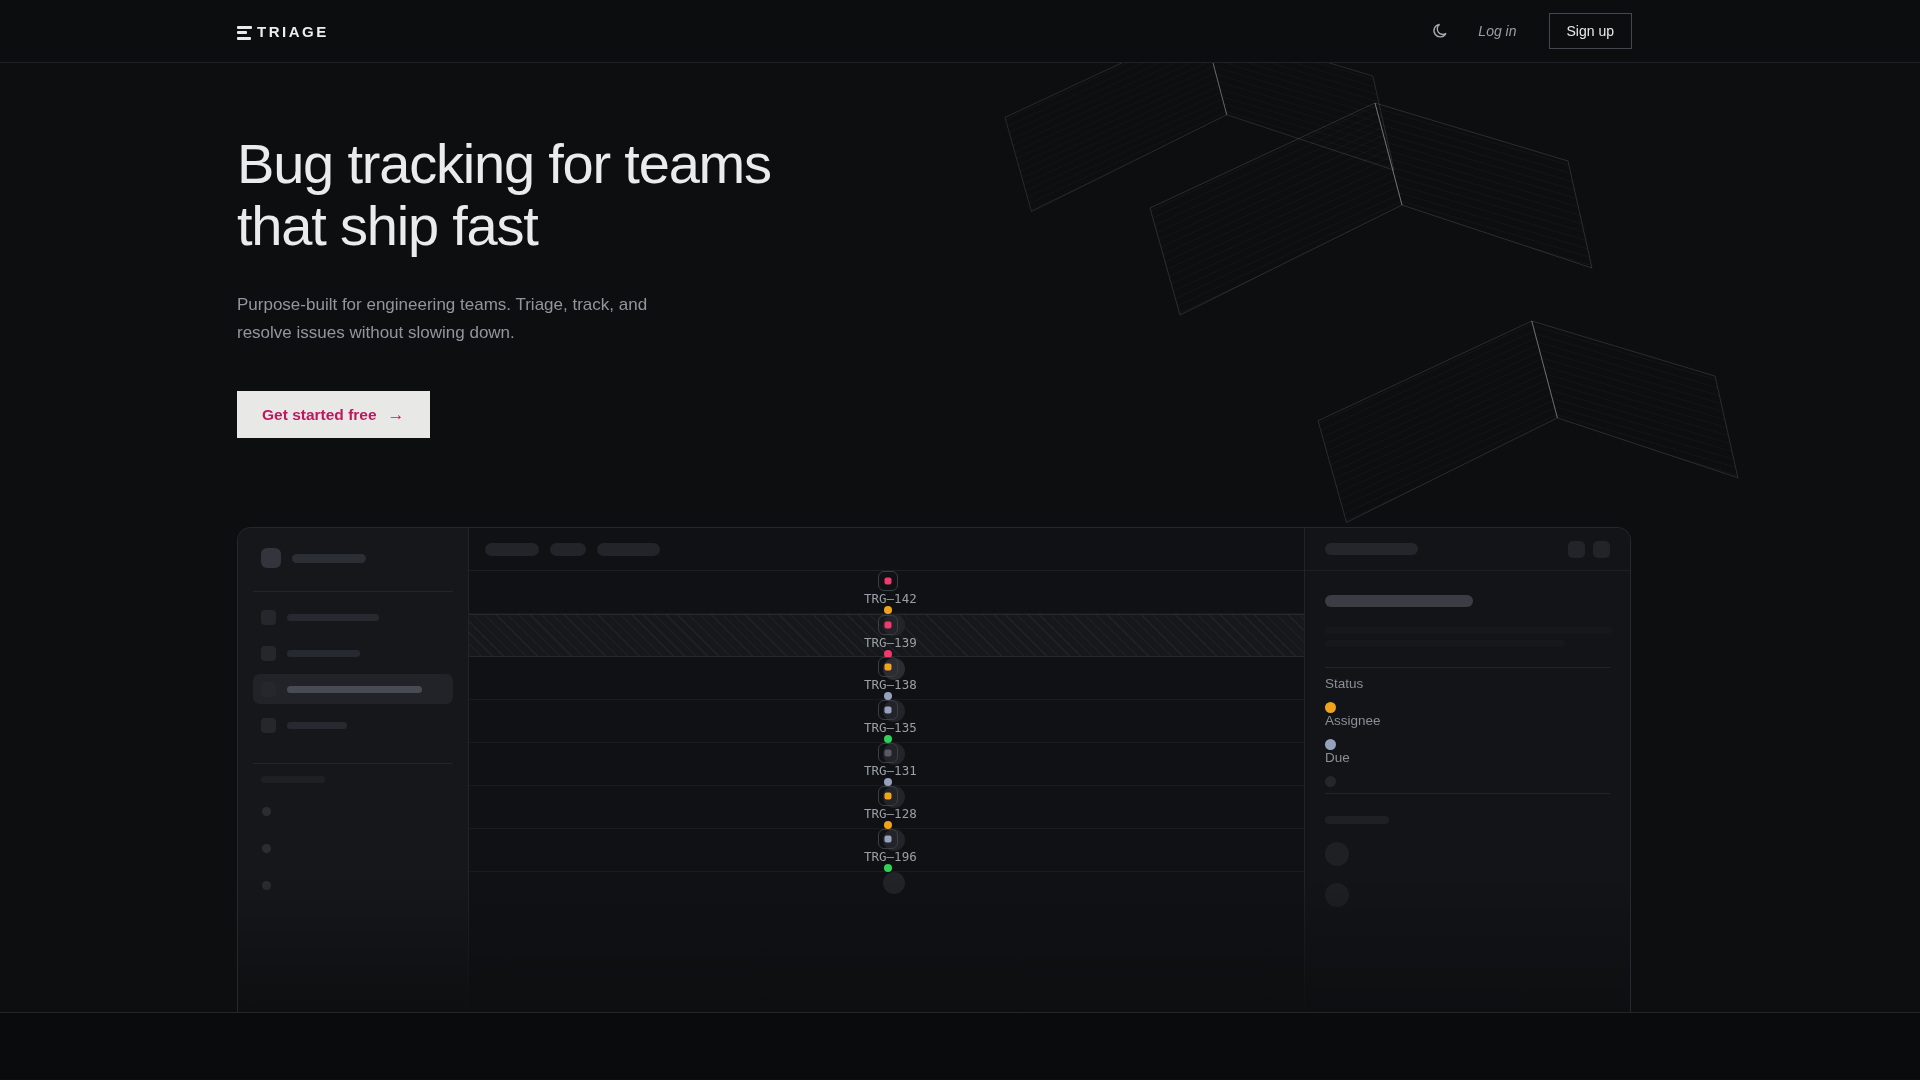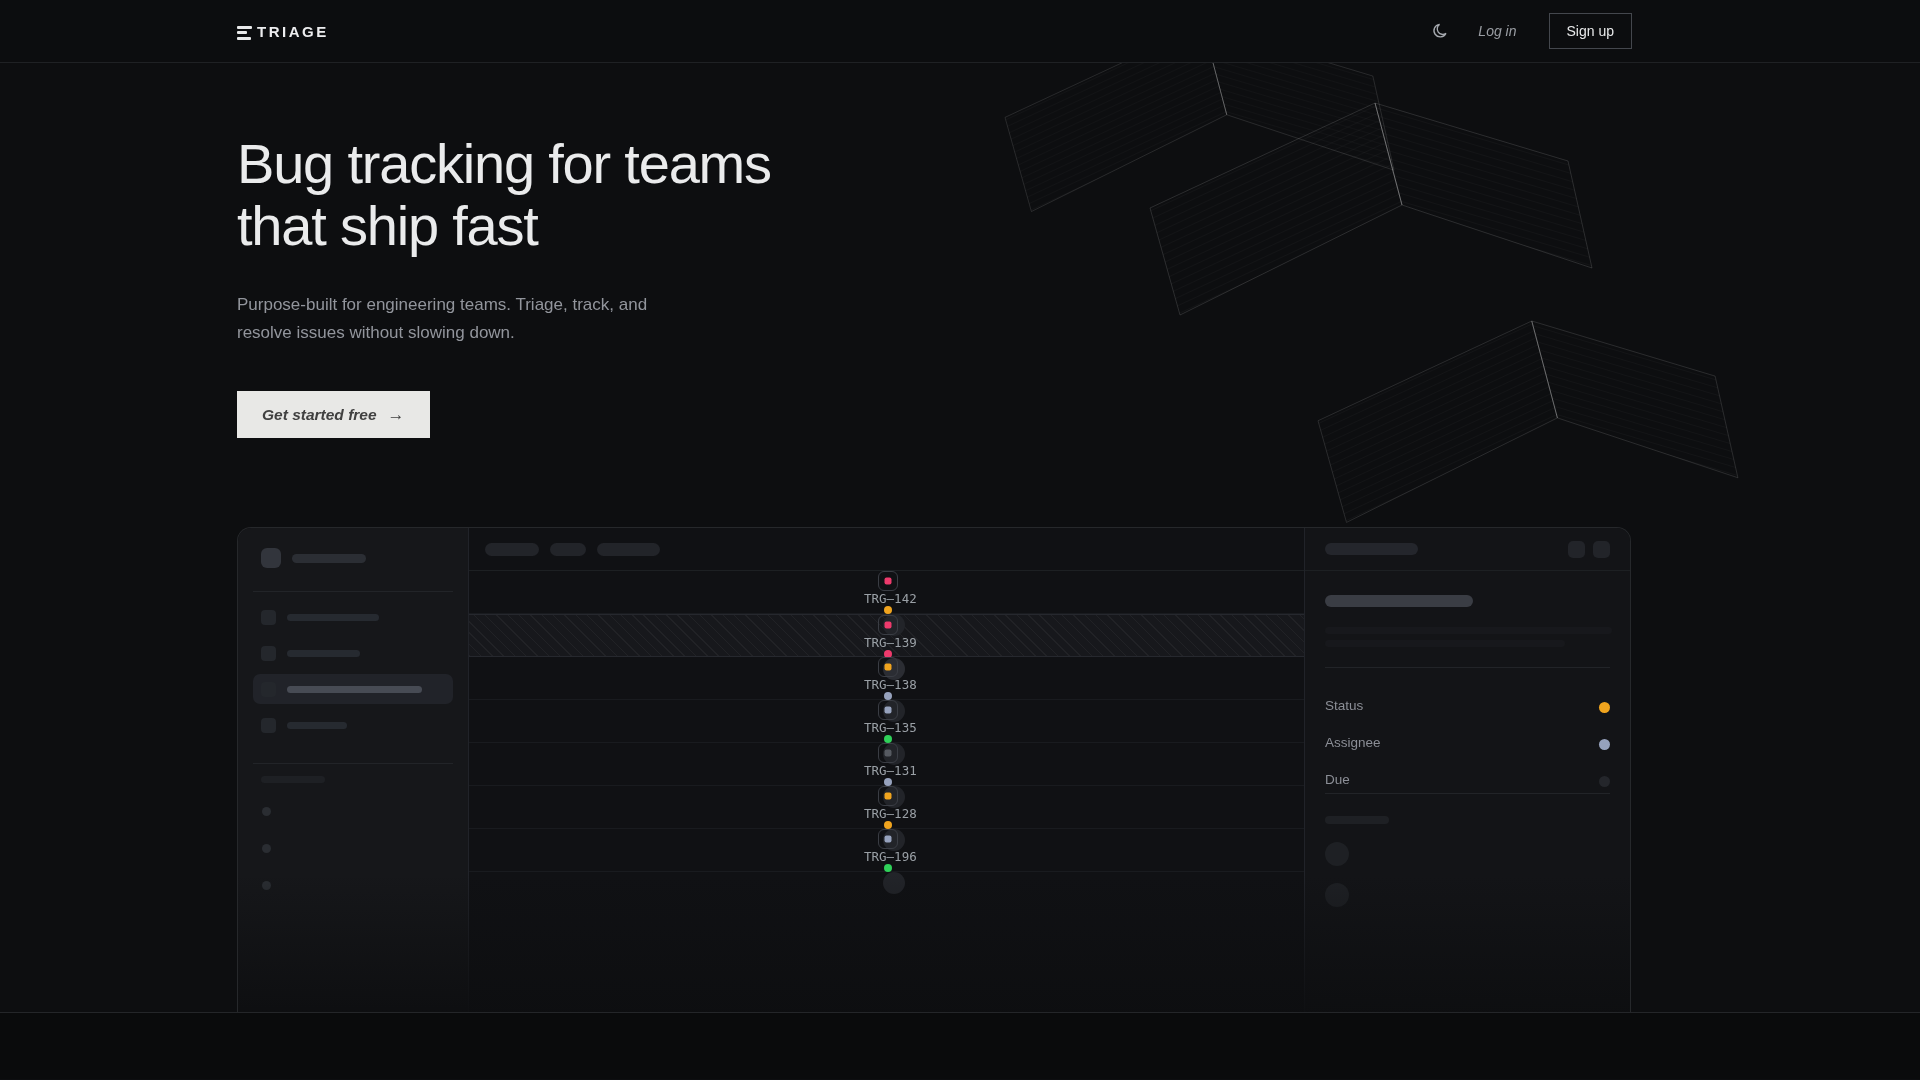--- a/index.html
+++ b/index.html
@@ -38,22 +38,22 @@
   .hero { position:relative; height:950px; border-bottom:1px solid #242629; overflow:hidden; background:#0d0e10; }
   .wireframe { position:absolute; left:990px; top:0; z-index:0; pointer-events:none; }
   .hero-copy { position:relative; z-index:1; margin-left:237px; }
   h1 {
     margin-top:70px; font-size:56px; line-height:62px; font-weight:500;
     letter-spacing:-1.2px; color:#eaebec;
   }
   .sub { margin-top:34px; font-size:17px; line-height:28px; color:#92959c; width:430px; }
   .cta {
     margin-top:44px; display:inline-flex; align-items:center; gap:11px;
-    height:47px; padding:0 25px; background:#e8e8e6; color:#404040;
-    font-size:15.5px; font-weight:bold; border:none; cursor:pointer; font-family:inherit;font-style:italic;
+    height:47px; padding:0 25px; background:#e8e8e6; color:#be185d;
+    font-size:15.5px; font-weight:bold; border:none; cursor:pointer; font-family:inherit;
   }
   .cta .arrow { font-size:17px; font-weight:normal; }
   
   .card {
     position:absolute; left:237px; top:464px; width:1394px; height:487px;
     background:#111215; border:1px solid #26282b; border-bottom:none;
     border-radius:14px 14px 0 0; display:flex; overflow:hidden; z-index:2;
   }
   .card::after {
     content:""; position:absolute; left:0; right:0; bottom:0; height:140px;
@@ -102,21 +102,21 @@
   .panel-header { height:43px; border-bottom:1px solid #1d2023; display:flex; align-items:center; padding:0 20px; }
   .panel-pill { width:93px; height:12px; border-radius:6px; background:#24262c; }
   .panel-header .sp { flex:1; }
   .panel-ic { width:17px; height:17px; border-radius:5px; background:#222429; margin-left:8px; }
   .panel-body { padding:18px 20px 0; }
   .title-bar { width:148px; height:12px; border-radius:6px; background:#3a3d44; margin-top:6px; }
   .faint { height:7px; border-radius:3.5px; background:#17181c; }
   .faint.f1 { width:287px; margin-top:20px; }
   .faint.f2 { width:240px; margin-top:6px; }
   .p-div { height:1px; background:#222428; margin-top:20px; }
-  .prop-row { height:37px; display:flex; align-items:flex-end; justify-content:space-between; }
+  .prop-row { height:37px; display:flex; align-items:flex-start; justify-content:space-between;flex-direction:column; }
   .prop-rows { margin-top:8px; }
   .prop-label { font-size:13.5px; color:#8b8e96; }
   .prop-dot { width:11px; height:11px; border-radius:50%; }
   .p-div2 { height:1px; background:#222428; margin-top:6px; }
   .p-sec-bar { width:64px; height:8px; border-radius:4px; background:#1e2024; margin-top:22px; }
   .p-circle { width:24px; height:24px; border-radius:50%; background:#1e2024; margin-top:18px; }
   .p-circle + .p-circle { margin-top:17px; }
   
   .footer { height:66px; background:#0a0b0c; }
 </style>

